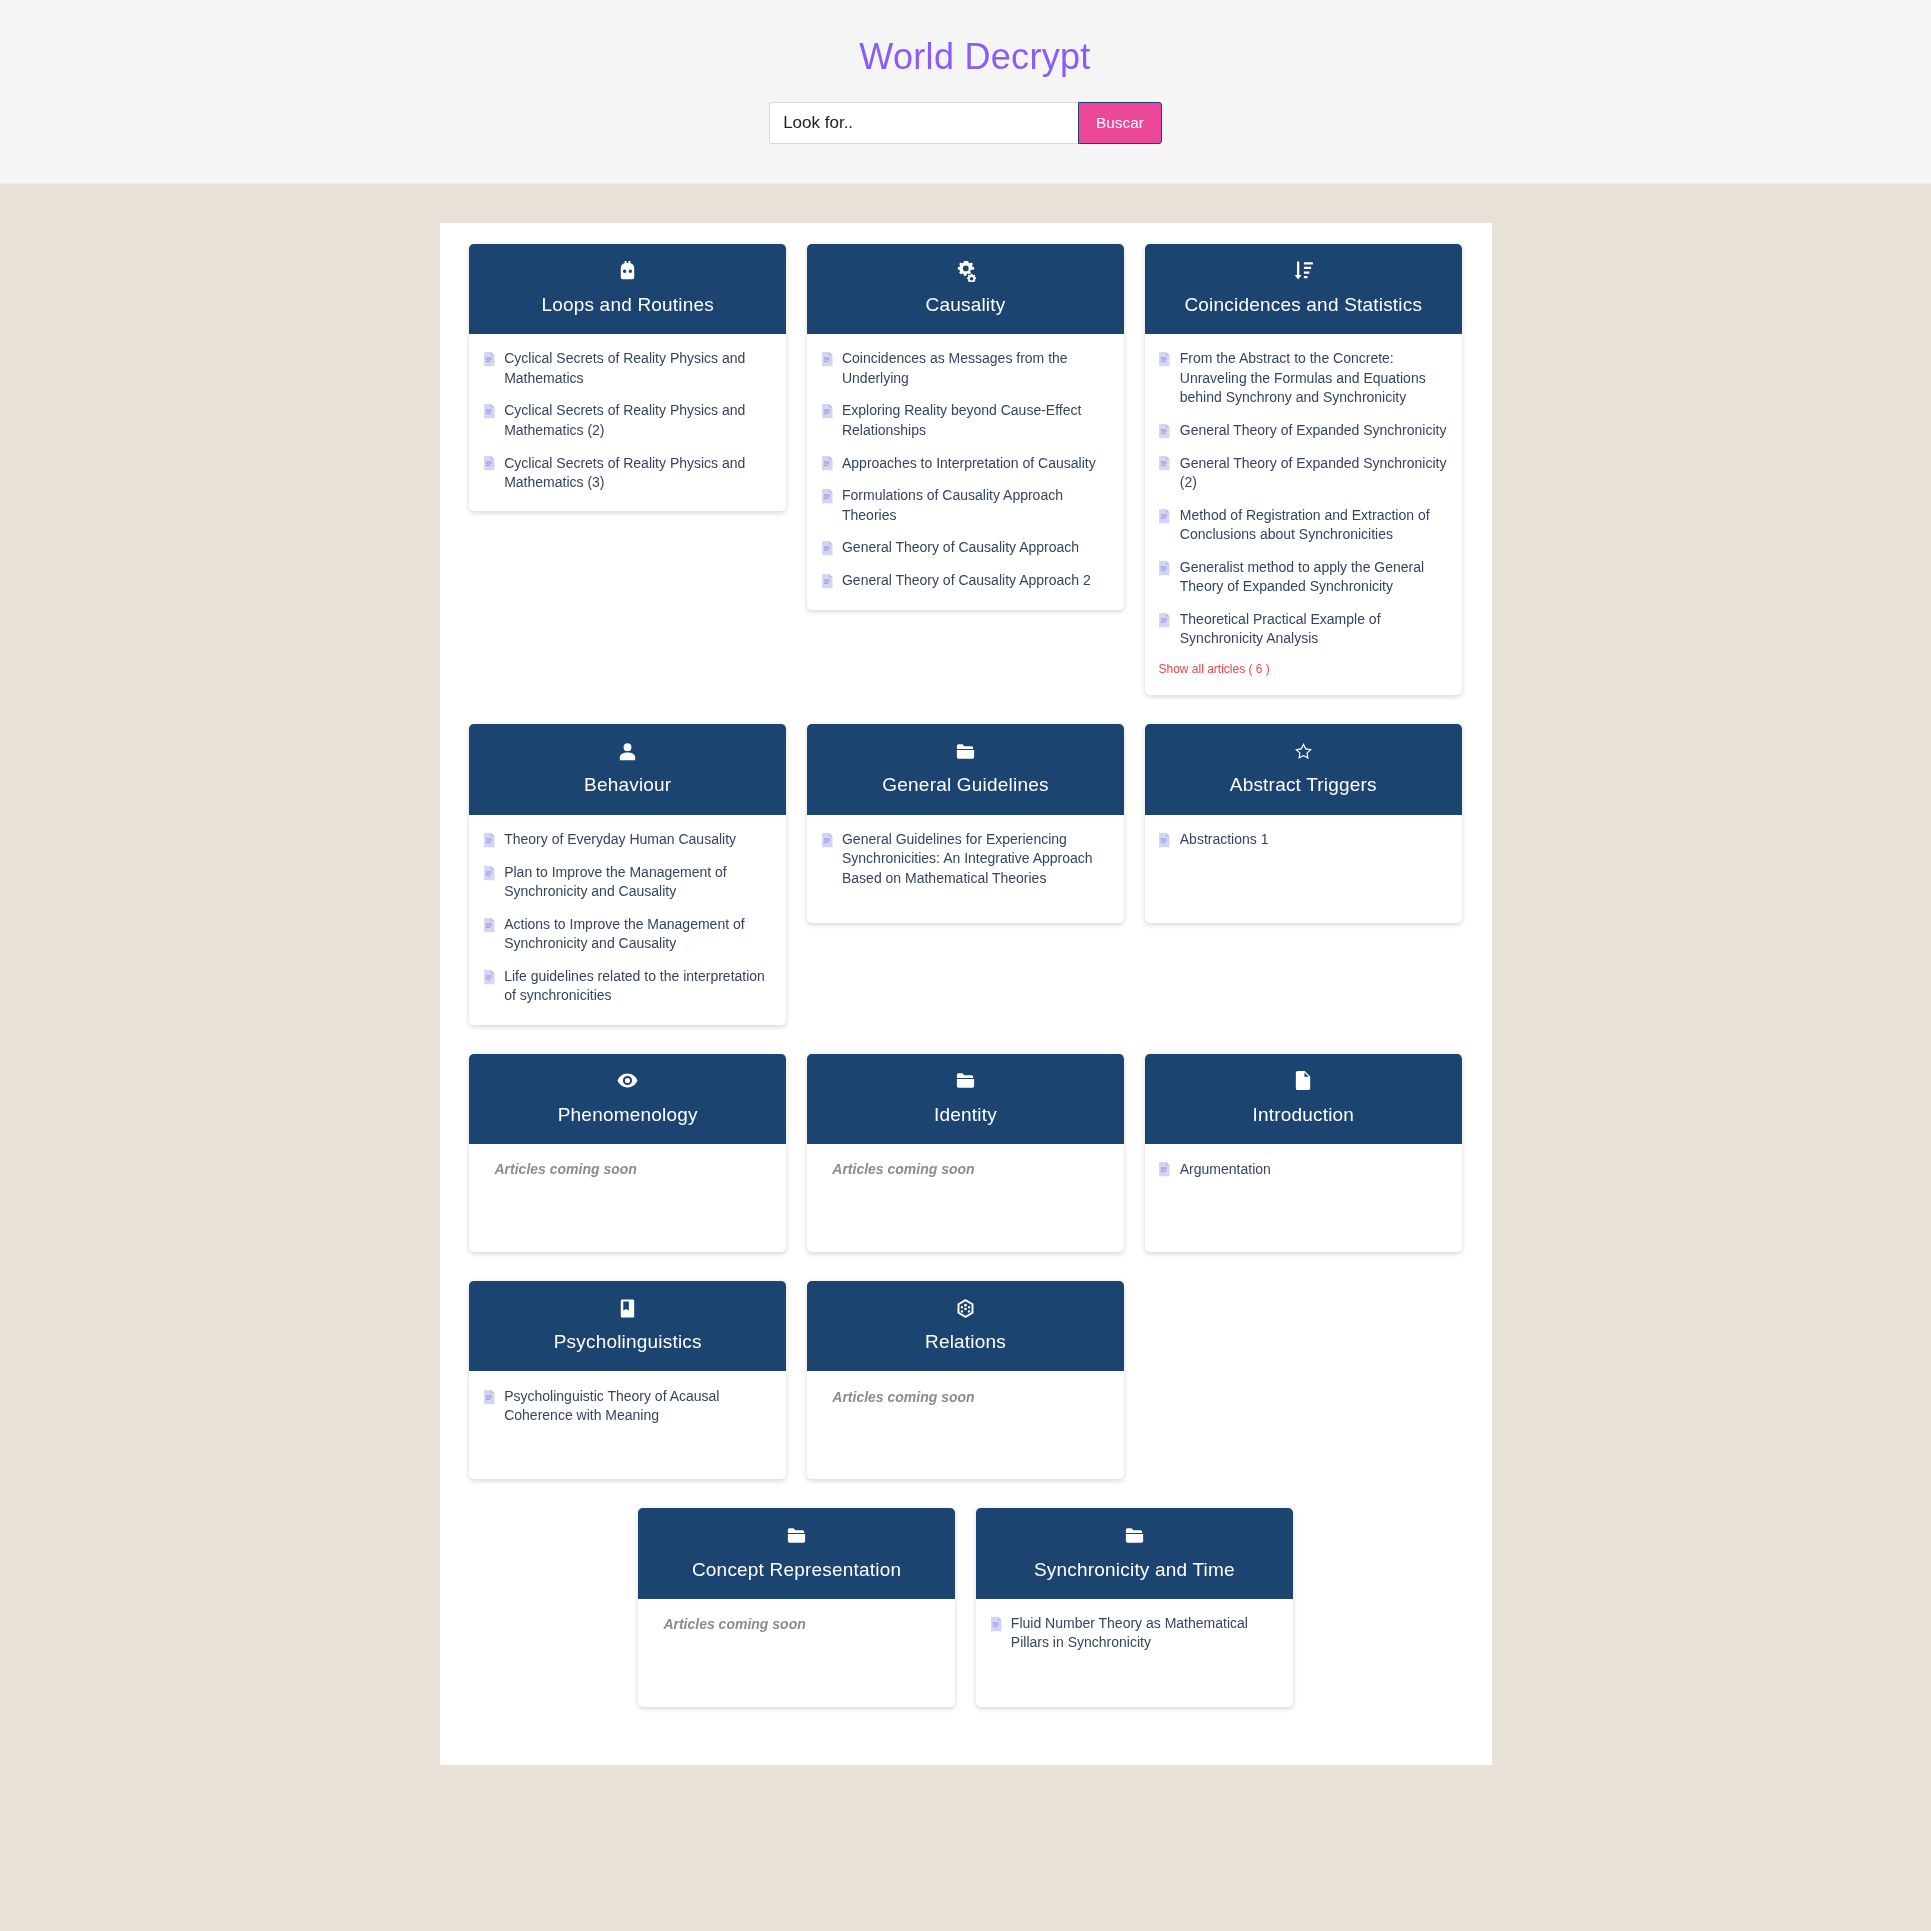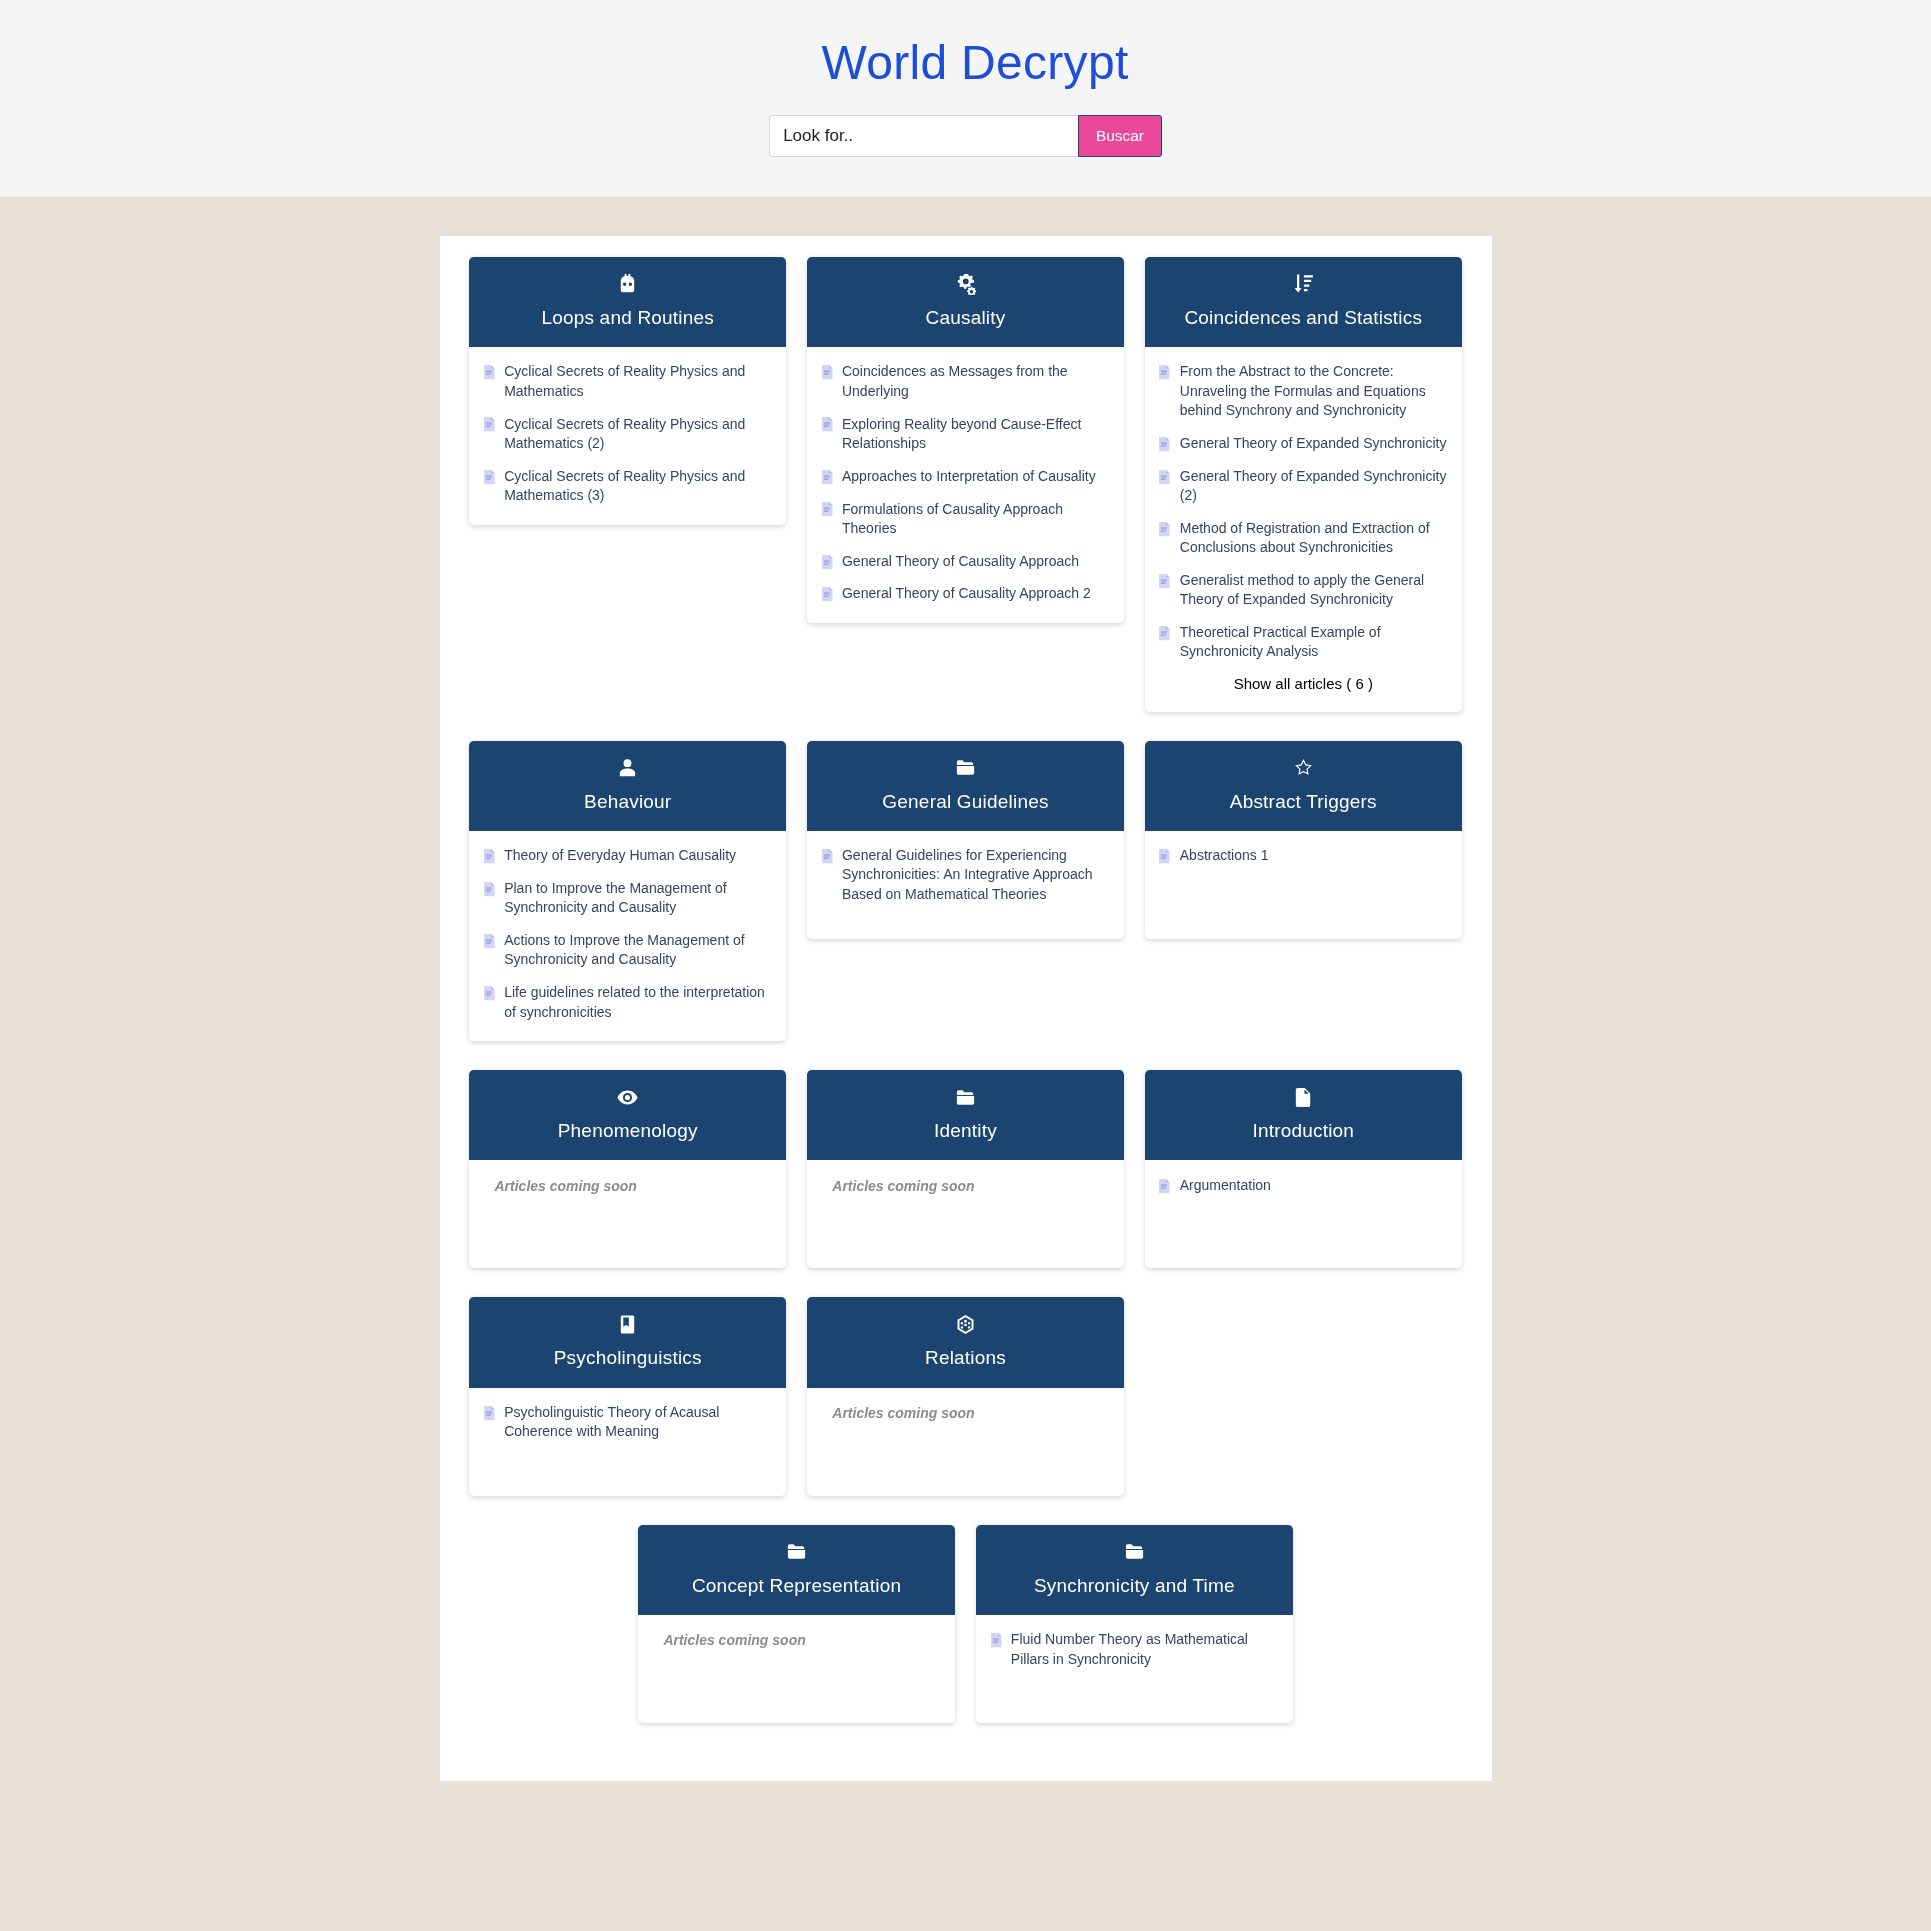--- a/index.html
+++ b/index.html
@@ -12,23 +12,23 @@
   .page { position: relative; width: 1931px; min-height: 1931px; }
 
   
   .site-header {
     background: #f5f5f5;
     border-bottom: 1px solid #ececec;
     padding: 37px 0 39px 0;
     text-align: center;
   }
   .site-title {
-    font-size: 48px;
+    font-size: 36px;
     font-weight: 400;
-    color: #1d4ed8;
+    color: #8b5cf6;
     letter-spacing: 0.3px;
     line-height: 1.1;
     padding-left: 19px;
   }
   .search-row {
     margin-top: 25px;
     display: flex;
     justify-content: center;
     align-items: stretch;
   }
@@ -135,23 +135,22 @@
   }
   .coming-soon {
     font-size: 14px;
     font-style: italic;
     color: #8c8c8c;
     padding: 1.9px 0 0 11.6px;
     font-weight: bold;
   }
   .show-all {
     display: block;
-    text-align: center;
-    font-size: 15px;
-    color: #000000;
+    font-size: 12px;
+    color: #ef4444;
     margin-top: 9.7px;
     cursor: pointer;
     text-decoration: none;
   }
 </style>
 </head>
 <body>
 
 <div class="page">
 

